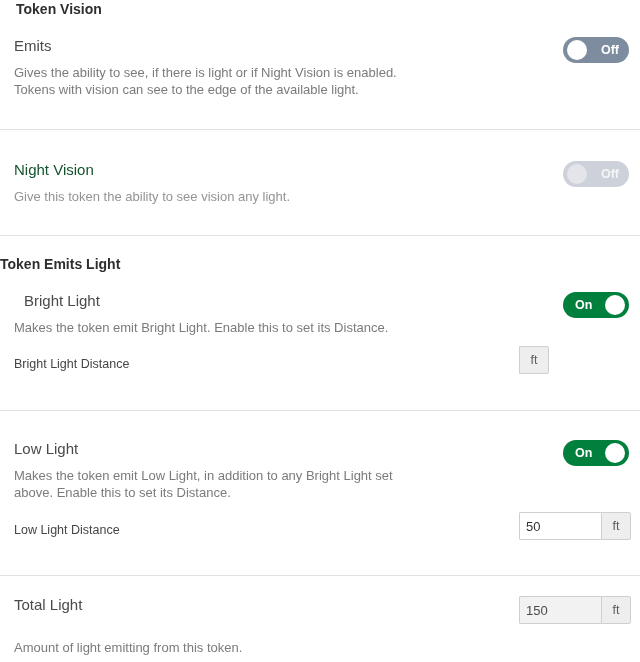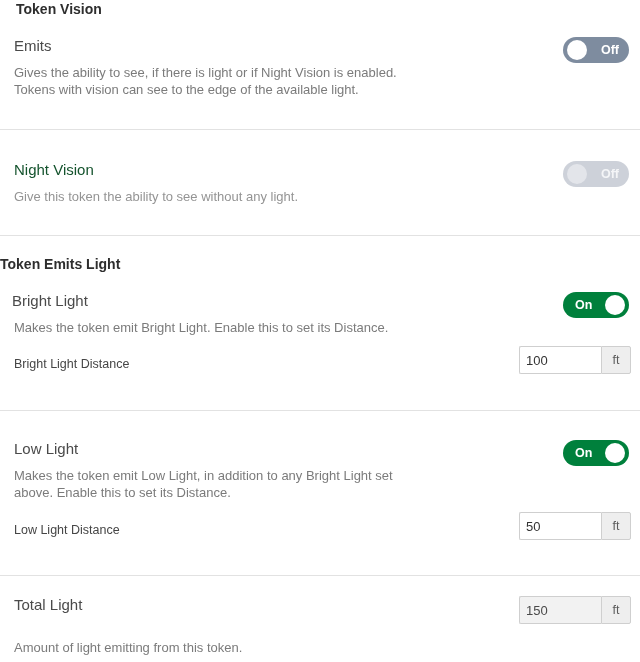--- a/index.html
+++ b/index.html
@@ -156,41 +156,40 @@
     <div class="toggle off" style="left:563px; top:37px;">
       <span class="knob"></span>
       <span class="tgl-label">Off</span>
     </div>
   </div>
 
   <div class="divider" style="position:absolute; left:0px; top:129px;"></div>
 
   <div class="row disabled">
     <div class="row-title" style="position:absolute; left:14px; top:160px;">Night Vision</div>
-    <div class="row-desc" style="position:absolute; left:14px; top:188px; width:420px;">Give this token the ability to see without any light.</div>
+    <div class="row-desc" style="position:absolute; left:14px; top:188px; width:420px;">Give this token the ability to see vision any light.</div>
     <div class="toggle off-muted" style="left:563px; top:161px;">
       <span class="knob"></span>
       <span class="tgl-label">Off</span>
     </div>
   </div>
 
   <div class="divider" style="position:absolute; left:0px; top:235px;"></div>
 
   <div class="section-header" style="position:absolute; left:0px; top:255px;">Token Emits Light</div>
 
   <div class="row">
-    <div class="row-title" style="position:absolute; left:12px; top:291px;">Bright Light</div>
+    <div class="row-title" style="position:absolute; left:24px; top:291px;">Bright Light</div>
     <div class="row-desc" style="position:absolute; left:14px; top:319px; width:420px;">Makes the token emit Bright Light. Enable this to set its Distance.</div>
     <div class="toggle on" style="left:563px; top:292px;">
       <span class="knob"></span>
       <span class="tgl-label">On</span>
     </div>
     <div class="field-label" style="position:absolute; left:14px; top:356px;">Bright Light Distance</div>
     <div class="input-group" style="left:519px; top:346px;">
-      <input class="num" type="text" value="100" style="">
       <span class="unit">ft</span>
     </div>
   </div>
 
   <div class="divider" style="position:absolute; left:0px; top:410px;"></div>
 
   <div class="row">
     <div class="row-title" style="position:absolute; left:14px; top:439px;">Low Light</div>
     <div class="row-desc" style="position:absolute; left:14px; top:467px; width:400px;">Makes the token emit Low Light, in addition to any Bright Light set above. Enable this to set its Distance.</div>
     <div class="toggle on" style="left:563px; top:440px;">

